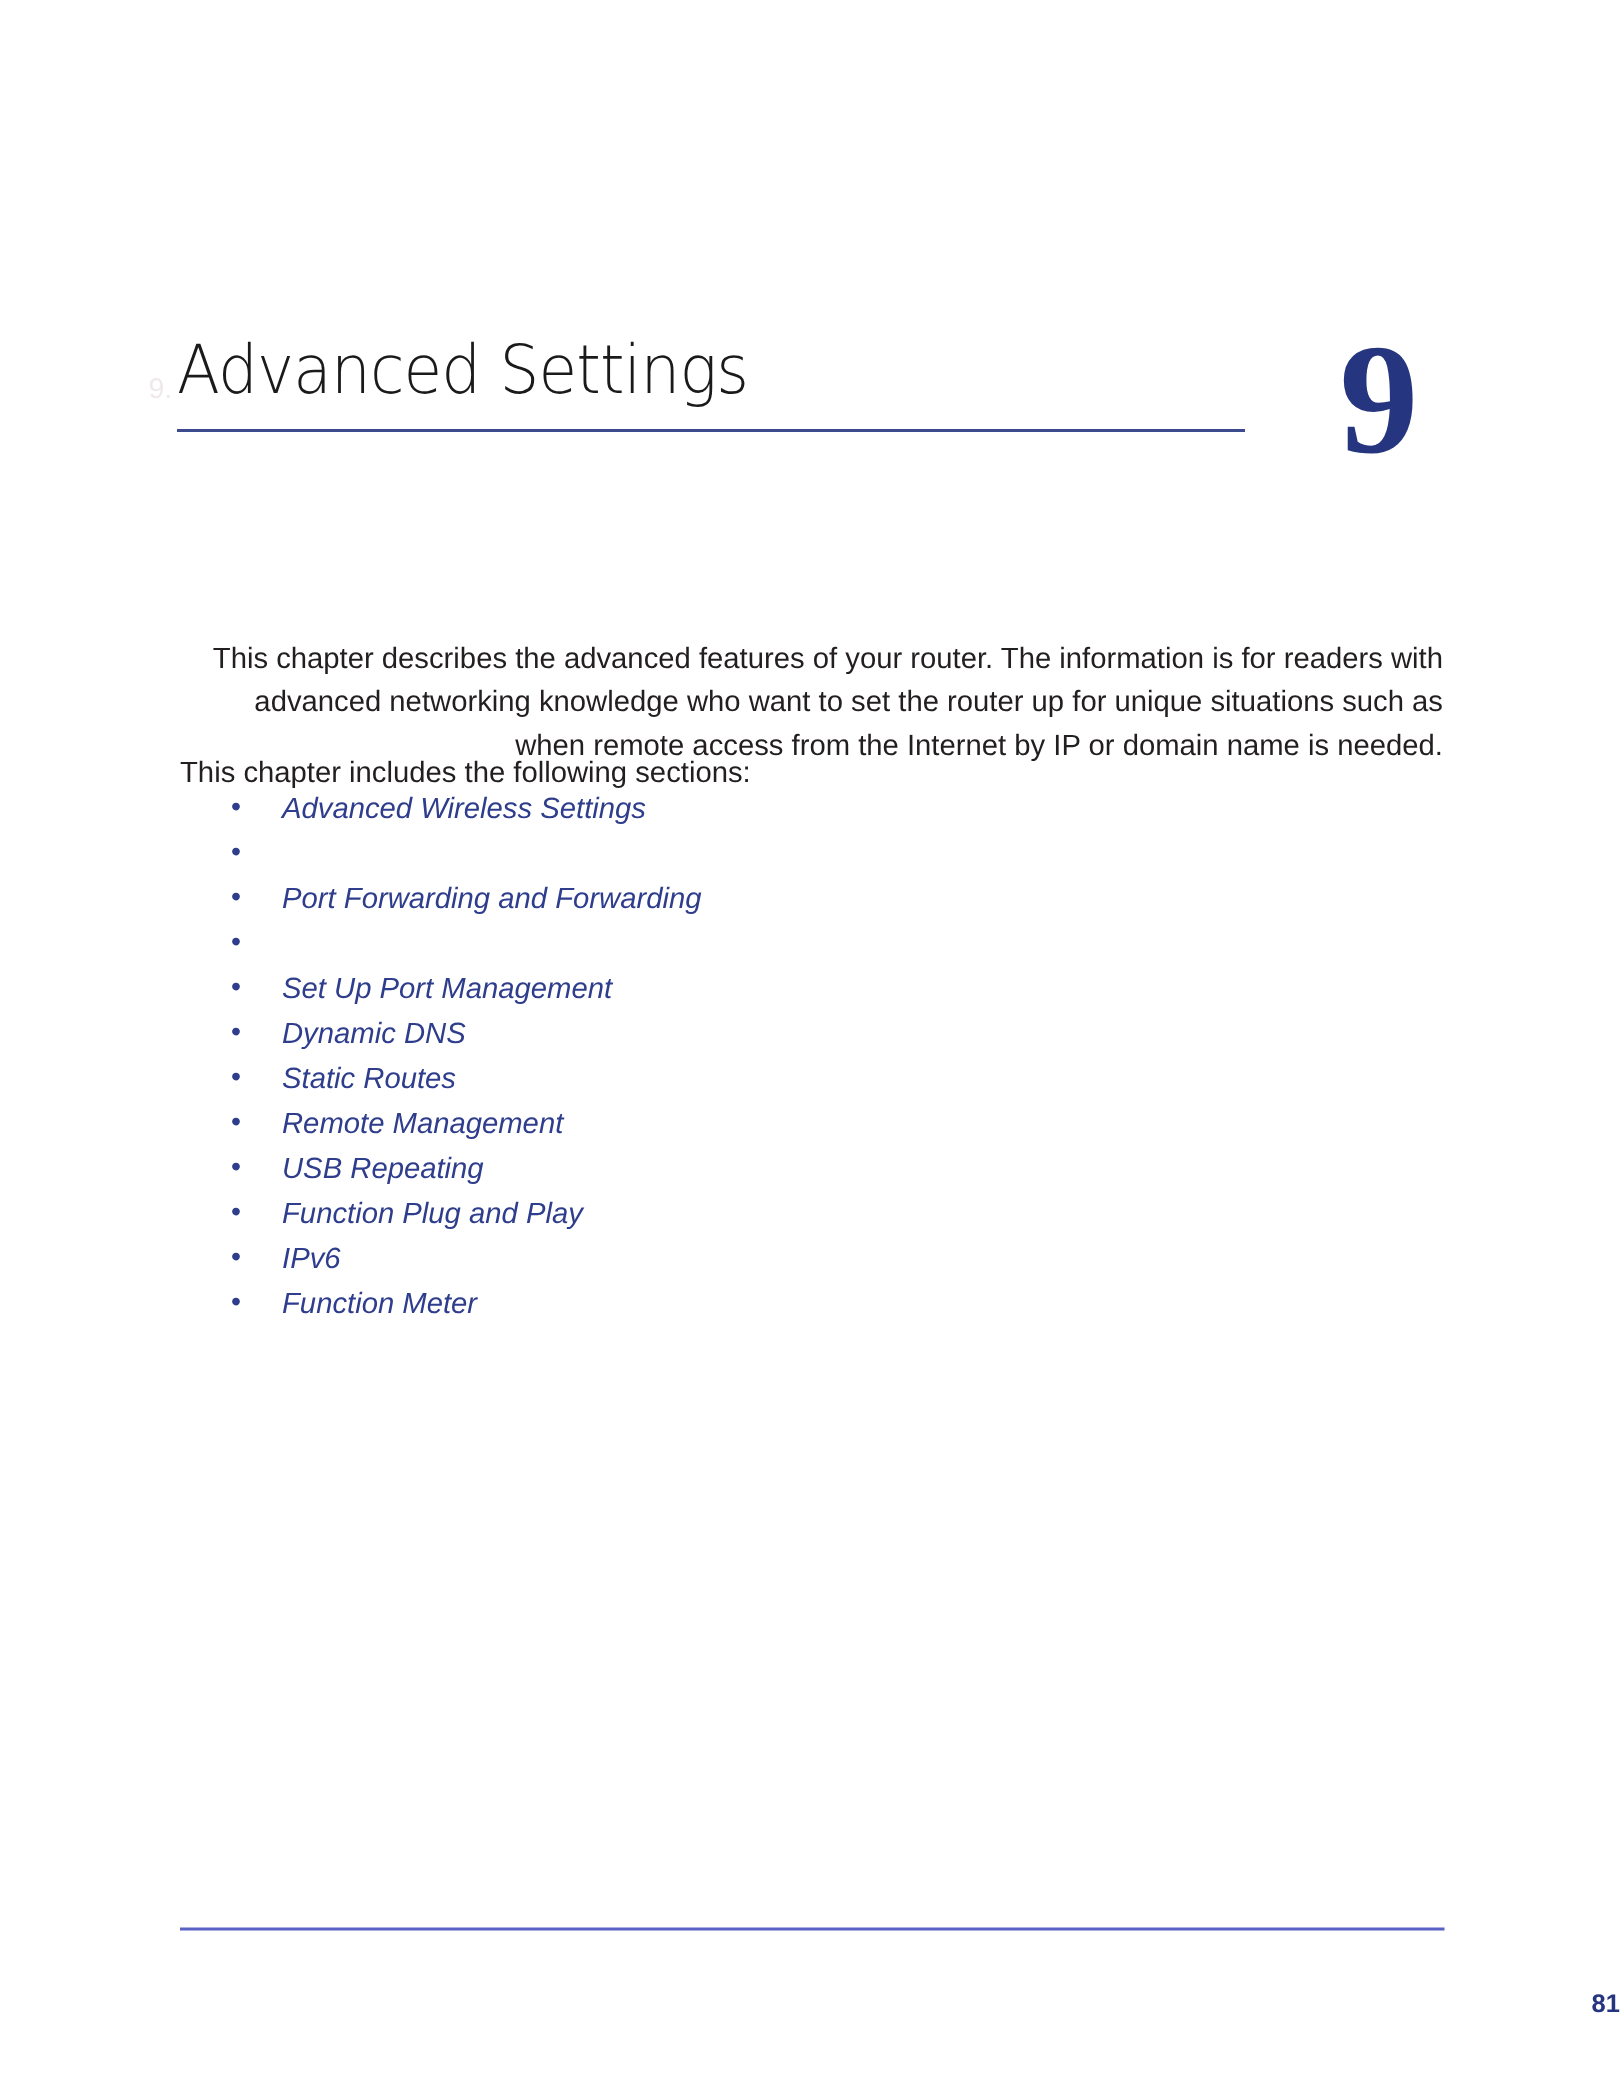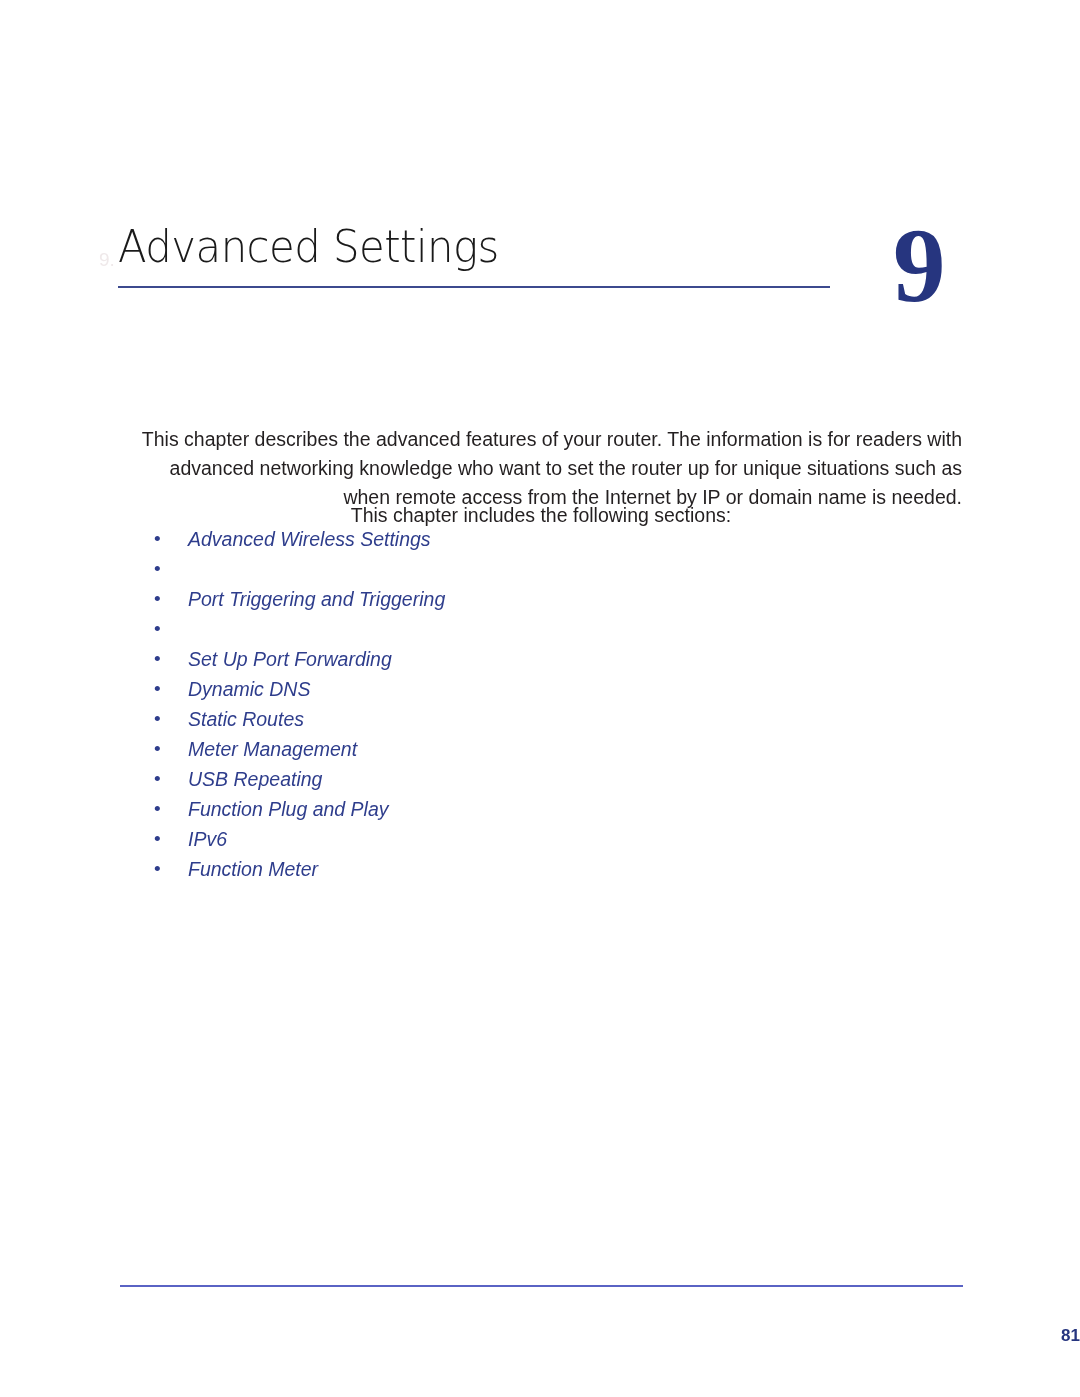--- a/index.html
+++ b/index.html
@@ -85,21 +85,20 @@
   }
 
   .includes-line {
     position: absolute;
     left: 120px;
     top: 481px;
     width: 842px;
     font-size: 19.5px;
     line-height: 29px;
     color: #231f20;
-    text-align: center;
   }
 
   
   .section-list {
     position: absolute;
     left: 120px;
     top: 524px;
     width: 842px;
     margin: 0;
     padding: 0;
@@ -174,40 +173,40 @@
   <ul class="section-list">
     <li class="section-item">
       <span class="bullet">•</span>
       <span class="label">Advanced Wireless Settings</span>
     </li>
     <li class="section-item">
       <span class="bullet">•</span>
     </li>
     <li class="section-item">
       <span class="bullet">•</span>
-      <span class="label">Port Triggering and Triggering</span>
-    </li>
-    <li class="section-item">
-      <span class="bullet">•</span>
-    </li>
-    <li class="section-item">
-      <span class="bullet">•</span>
-      <span class="label">Set Up Port Forwarding</span>
+      <span class="label">Port Forwarding and Forwarding</span>
+    </li>
+    <li class="section-item">
+      <span class="bullet">•</span>
+    </li>
+    <li class="section-item">
+      <span class="bullet">•</span>
+      <span class="label">Set Up Port Management</span>
     </li>
     <li class="section-item">
       <span class="bullet">•</span>
       <span class="label">Dynamic DNS</span>
     </li>
     <li class="section-item">
       <span class="bullet">•</span>
       <span class="label">Static Routes</span>
     </li>
     <li class="section-item">
       <span class="bullet">•</span>
-      <span class="label">Meter Management</span>
+      <span class="label">Remote Management</span>
     </li>
     <li class="section-item">
       <span class="bullet">•</span>
       <span class="label">USB Repeating</span>
     </li>
     <li class="section-item">
       <span class="bullet">•</span>
       <span class="label">Function Plug and Play</span>
     </li>
     <li class="section-item">

